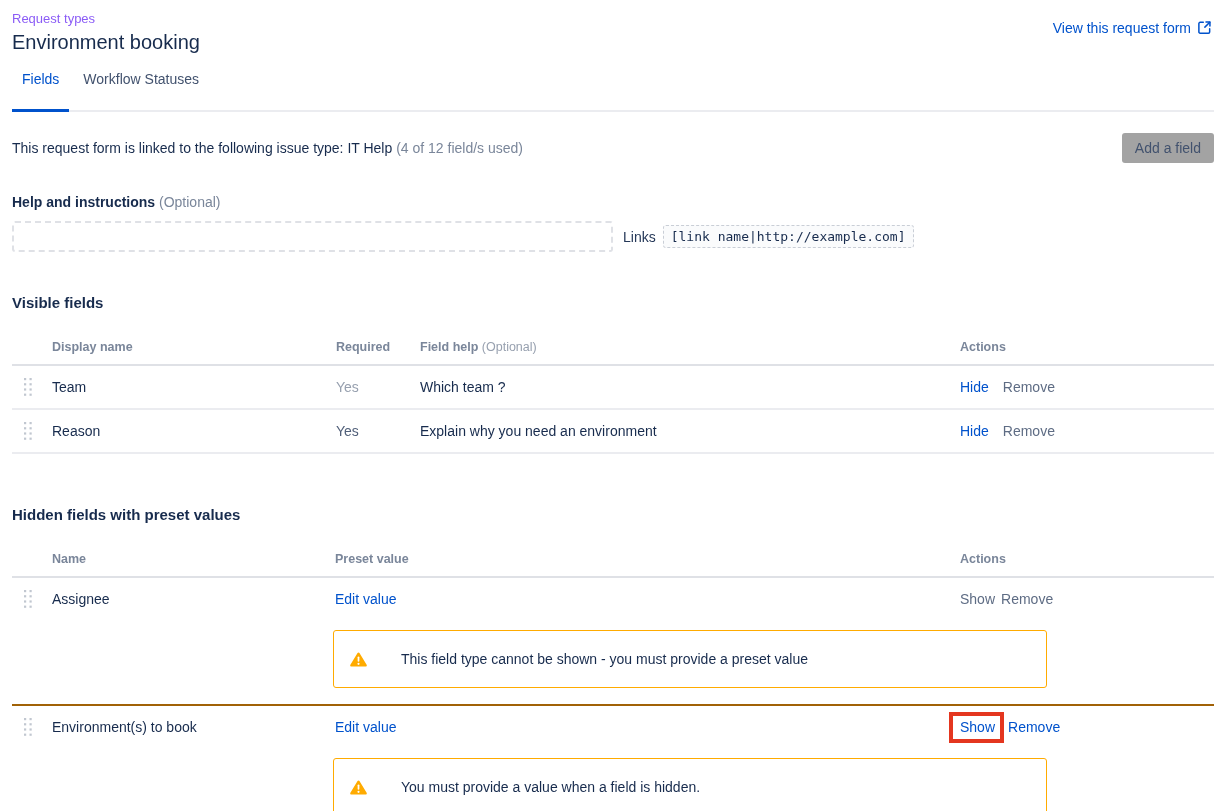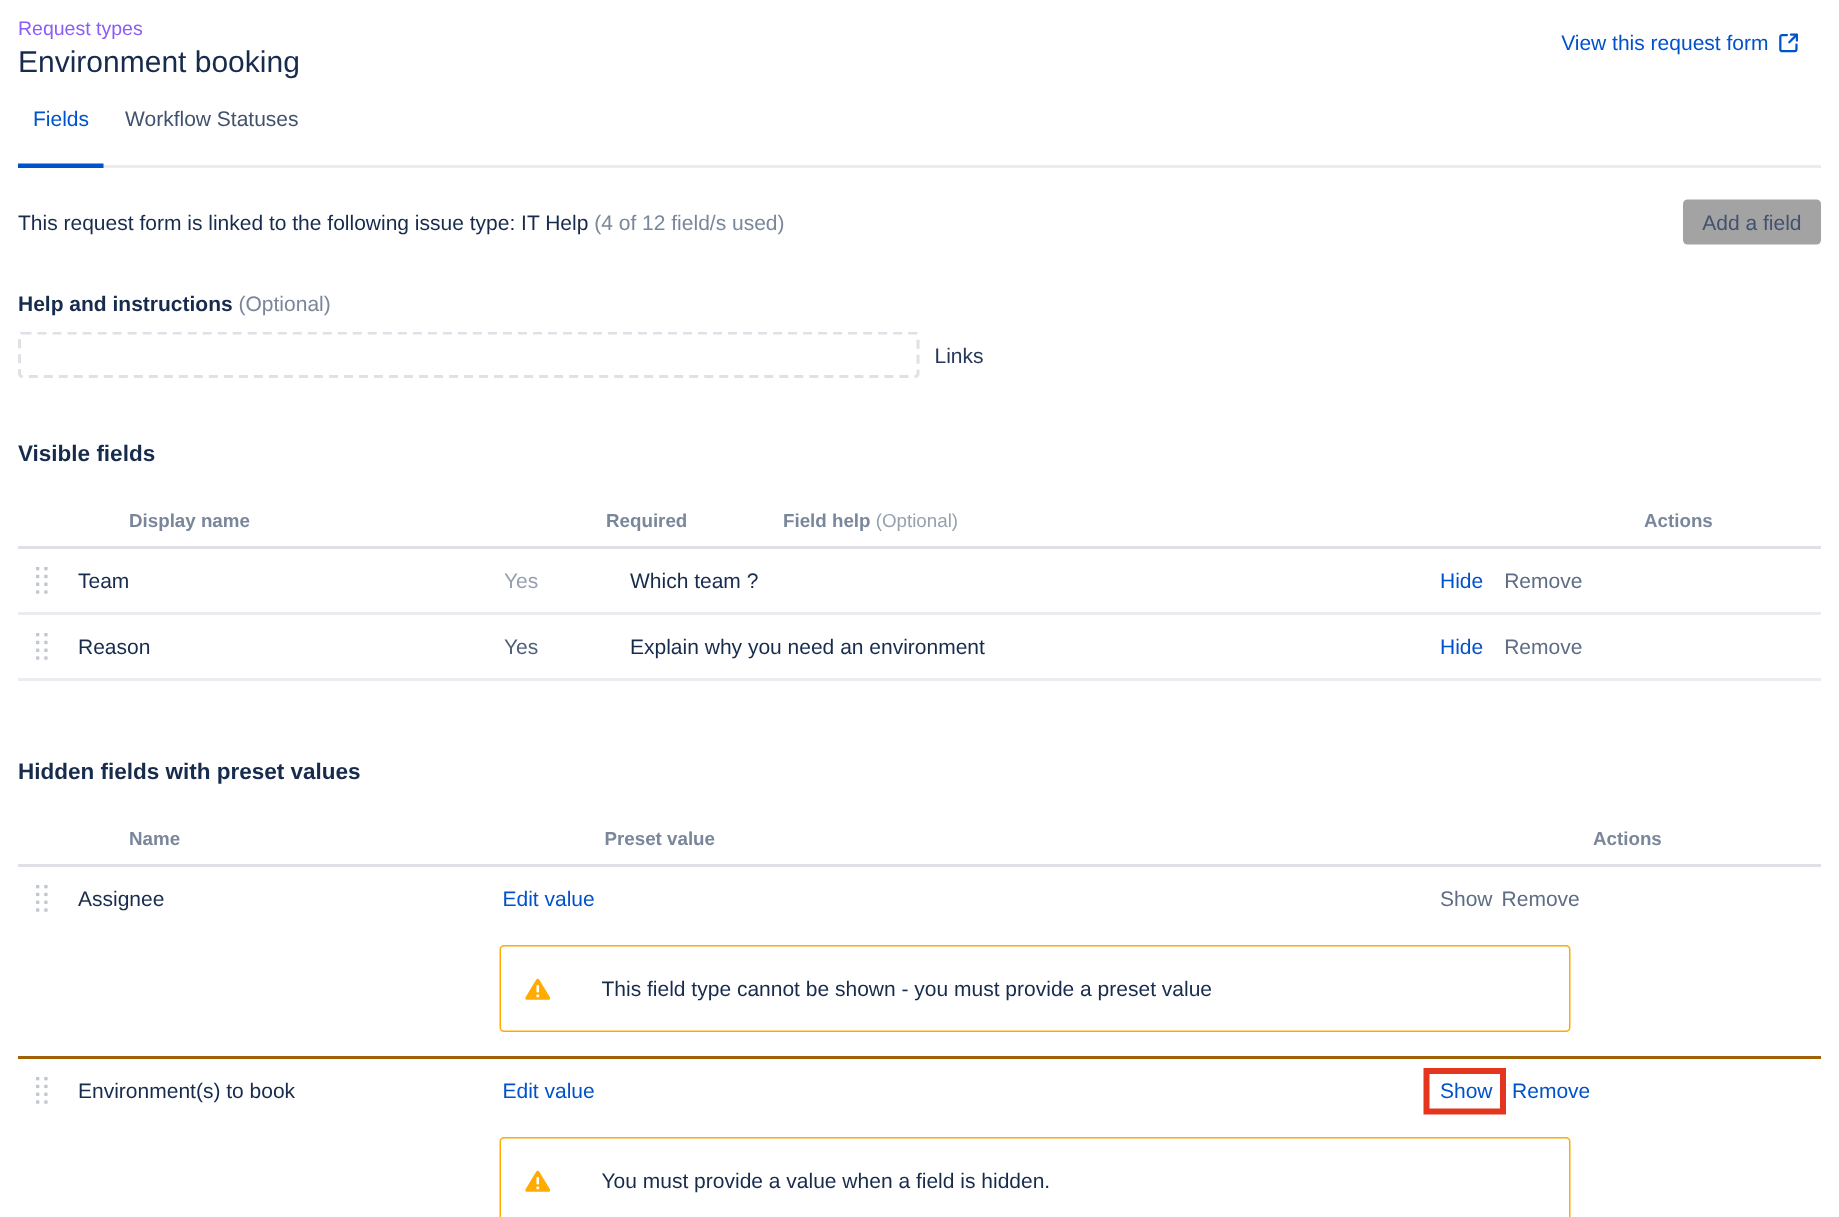--- a/index.html
+++ b/index.html
@@ -9,22 +9,22 @@
     font-family: "Liberation Sans", sans-serif;
     font-size: 14px; color: #172B4D;
   }
   .page { padding: 10px 12px 20px; position: relative; }
 
   
   .header-row { position: relative; }
   .breadcrumb { display: inline-block; font-size: 13px; color: #8b5cf6; text-decoration: none; cursor: pointer; }
   .page-title { font-size: 20px; font-weight: 500; color: #172B4D; margin: 5px 0 0; }
   .view-form-link {
-    position: absolute; top: 10px; right: 14px;
-    display: inline-flex; align-items: flex-end; gap: 6px;
+    position: absolute; top: 10px; right: 2px;
+    display: inline-flex; align-items: flex-start; gap: 6px;
     color: #0052CC; font-size: 14px; text-decoration: none; cursor: pointer;
   }
 
   
   .tabs { display: flex; margin-top: 17px; border-bottom: 2px solid #EBECF0; }
   .tab { font-size: 14px; color: #42526E; padding: 0 10px 8px; margin-right: 4px; cursor: pointer; }
   .tab.active { color: #0052CC; border-bottom: 3px solid #0052CC; margin-bottom: -2px; padding-bottom: 22px; }
 
   
   .linked-row { display: flex; justify-content: space-between; align-items: center; margin-top: 21px; }
@@ -55,21 +55,21 @@
 
   
   .section-heading { font-size: 15px; font-weight: 700; color: #172B4D; margin: 42px 0 0; }
   .section-heading.second { margin-top: 52px; }
 
   
   .vf-header, .vf-row { display: grid; grid-template-columns: 40px 284px 84px 540px 1fr; }
   .hf-header, .hf-row-main { display: grid; grid-template-columns: 40px 283px 625px 1fr; }
   .vf-header, .hf-header {
     margin-top: 29px; padding-bottom: 10px; border-bottom: 2px solid #DFE1E6;
-    font-size: 12.5px; font-weight: 700; color: #7A869A; gap: 34px;
+    font-size: 12.5px; font-weight: 700; color: #7A869A;
   }
   .opt { font-weight: 400; color: #97A0AF; }
   .vf-row { align-items: center; padding: 12px 0; border-bottom: 2px solid #EBECF0; font-size: 14px; }
   .hf-row { border-bottom: 2px solid #a16207; padding: 12px 0 9px; }
   .hf-row-main { align-items: center; font-size: 14px; }
   .drag-cell { padding-left: 12px; display: flex; align-items: center; }
   .cell-required { color: #505F79; }
   .cell-required.dim { color: #97A0AF; }
 
   .link { color: #0052CC; text-decoration: none; cursor: pointer; }
@@ -127,20 +127,21 @@
   </div>
 
   <div class="help-section">
     <div class="help-label">
       <strong>Help and instructions</strong>
       <span class="muted">(Optional)</span>
     </div>
     <div class="help-input-row">
       <input class="dashed-input" type="text" value="" style="">
       <span class="links-label">Links</span>
+      <code class="links-code">[link name|http://example.com]</code>
     </div>
   </div>
 
   <h2 class="section-heading">Visible fields</h2>
   <div>
     <div class="vf-header">
       <div></div>
       <div>Display name</div>
       <div>Required</div>
       <div>

